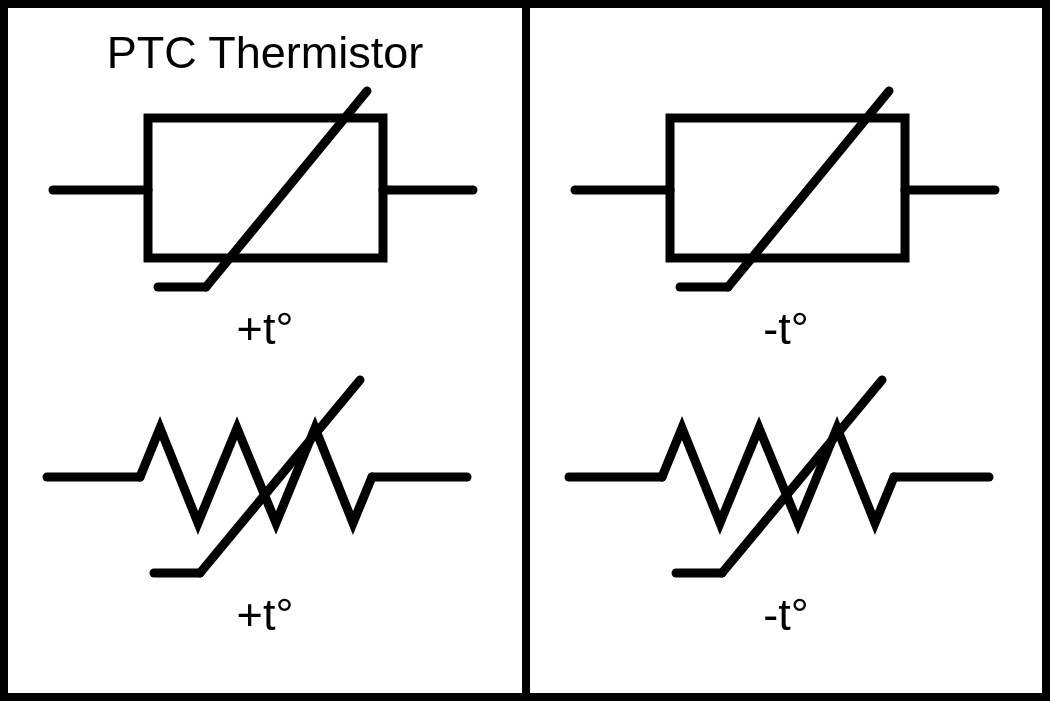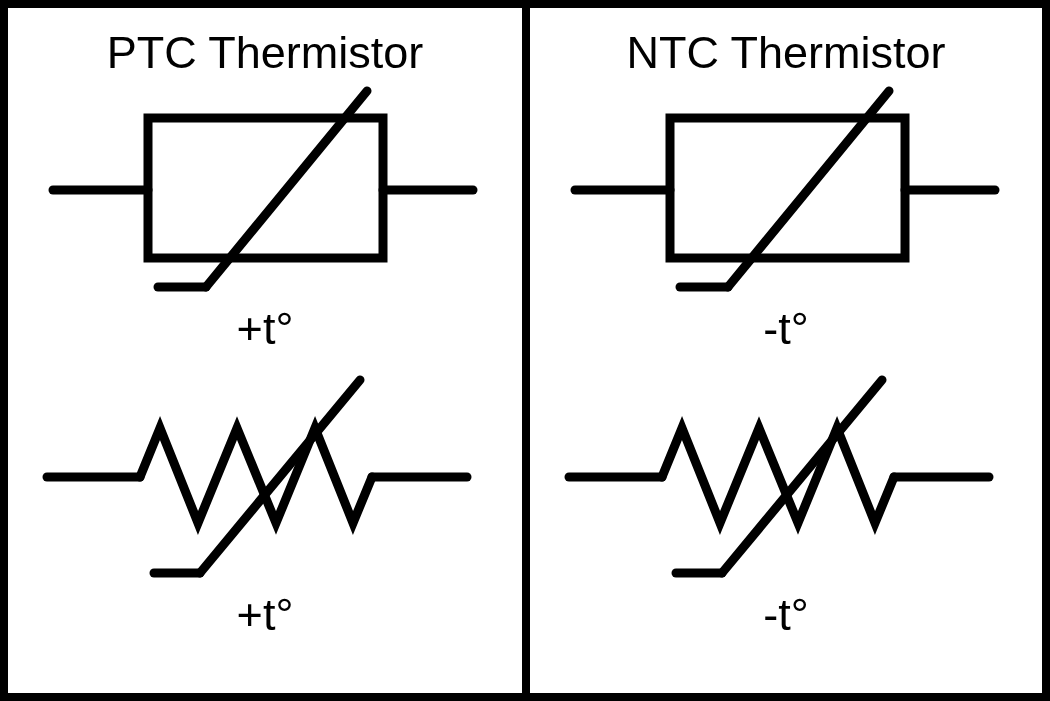--- a/index.html
+++ b/index.html
@@ -67,21 +67,20 @@
       </g>
     </svg>
 
     <div class="temp-label label-top">+t°</div>
     <div class="temp-label label-bottom">+t°</div>
   </div>
 
   <div class="divider"></div>
 
   <div class="panel panel-right">
-    <div class="panel-title">NTC Thermistor</div>
 
     <svg class="sym" width="514" height="685" viewBox="0 0 514 685">
 
       <g>
         <line class="stroke" x1="45" y1="182" x2="140" y2="182"></line>
         <rect class="stroke" x="140" y="110" width="235" height="140"></rect>
         <line class="stroke" x1="375" y1="182" x2="465" y2="182"></line>
         <line class="stroke" x1="150" y1="279" x2="198" y2="279"></line>
         <line class="stroke" x1="198" y1="279" x2="359" y2="83"></line>
       </g>

